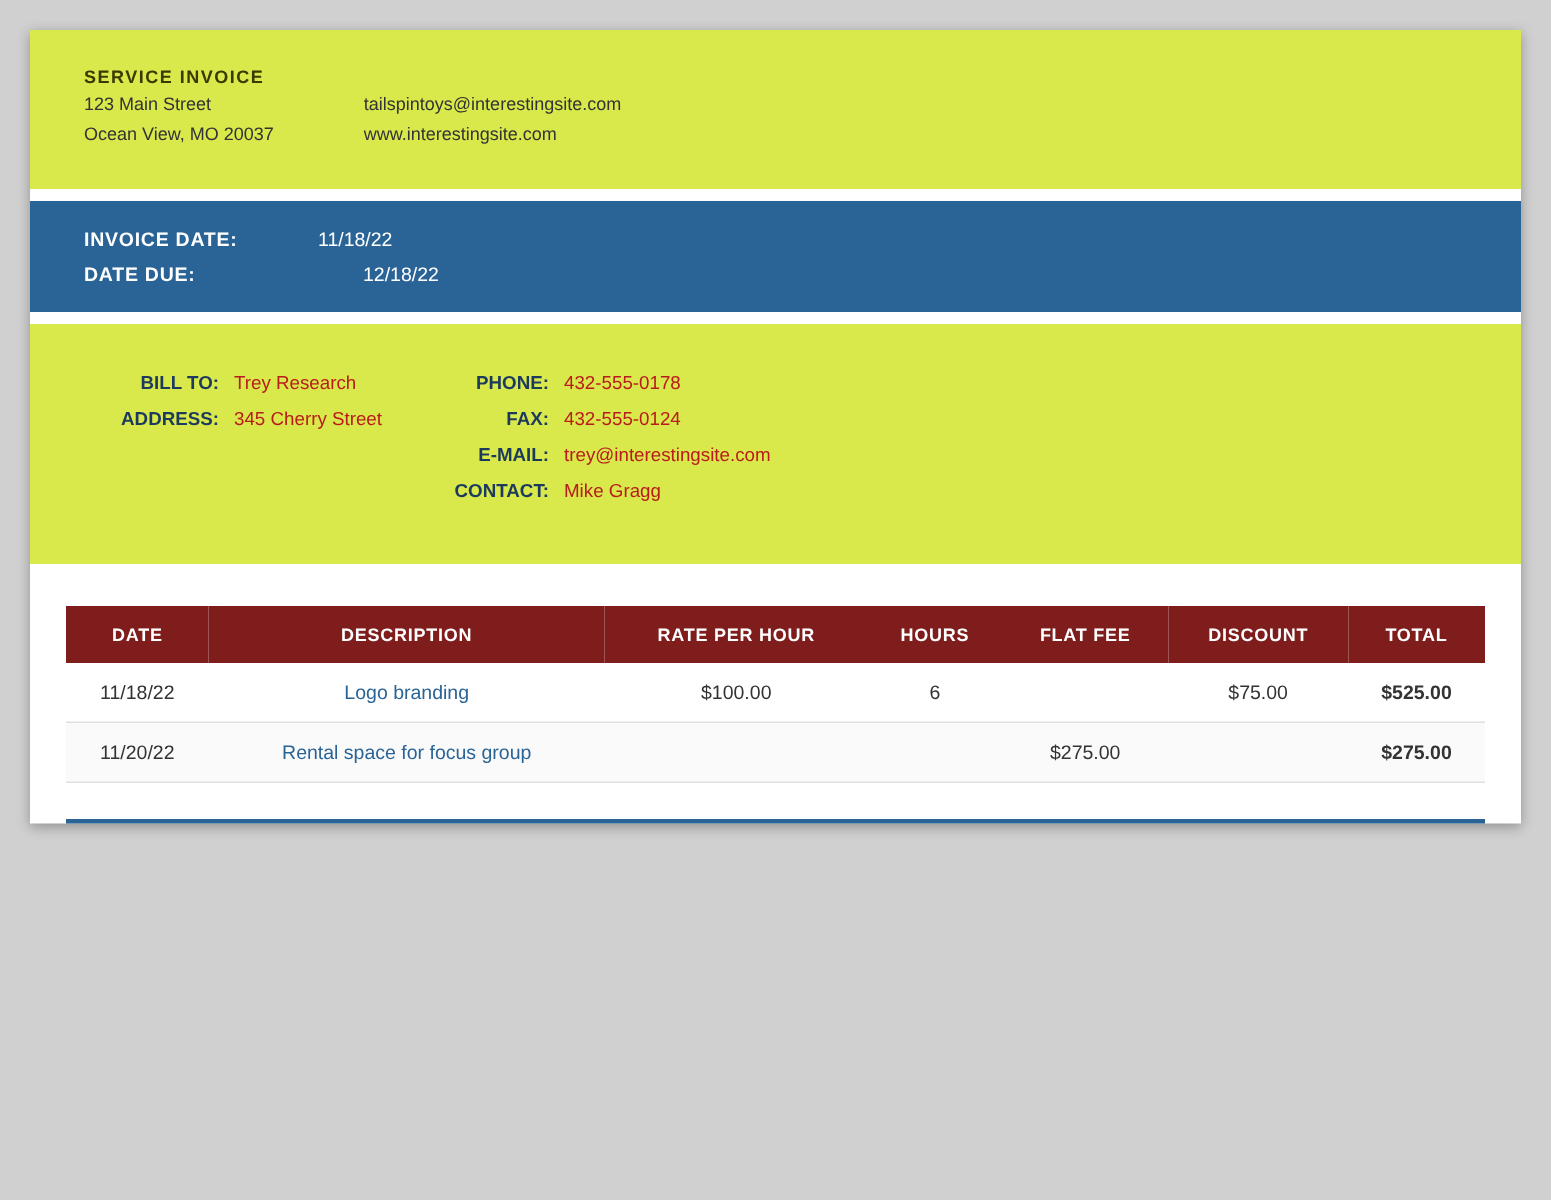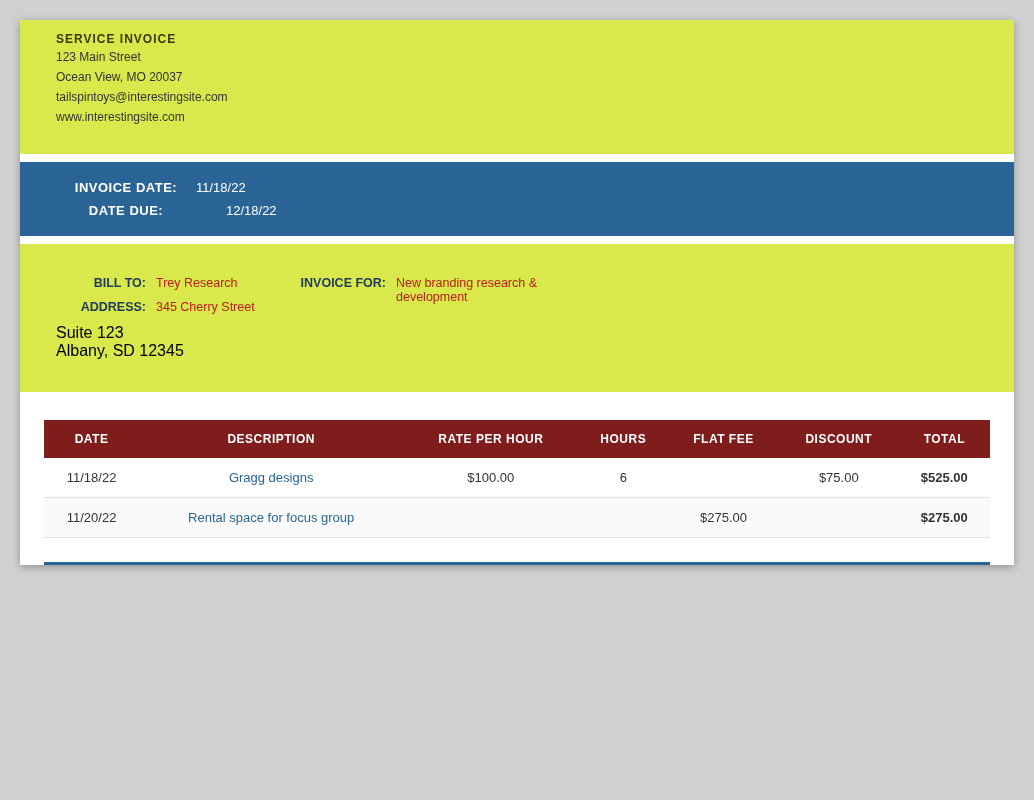--- a/index.html
+++ b/index.html
@@ -14,21 +14,21 @@
     }
     .page {
       background: #ffffff;
       width: 994px;
       box-shadow: 0 2px 8px rgba(0,0,0,0.3);
     }
 
     
     .header-section {
       background: #d9e84a;
-      padding: 12px 36px 24px 36px;
+      padding: 24px 36px 24px 36px;
     }
     .service-invoice-label {
       font-size: 12px;
       font-weight: bold;
       color: #3a3a00;
       letter-spacing: 1px;
       margin-bottom: 4px;
     }
     .company-name {
       font-size: 52px;
@@ -36,21 +36,20 @@
       color: #1c3a5e;
       letter-spacing: 2px;
       line-height: 1;
       margin-bottom: 16px;
     }
     .contact-info {
       display: flex;
       gap: 0;
       font-size: 12px;
       color: #333;
-      flex-direction: column;
     }
     .contact-col {
       margin-right: 60px;
     }
     .contact-col div {
       margin-bottom: 6px;
     }
     .contact-col span.label {
       font-weight: bold;
       margin-right: 4px;
@@ -74,21 +73,22 @@
       color: #ffffff;
       font-size: 13px;
     }
     .dates-section .date-row:last-child {
       margin-bottom: 0;
       gap: 30px;
     }
     .dates-section .date-label {
       font-weight: bold;
       width: 140px;
-      text-align: center;
+      text-align: left;
+      margin-right: 16px;
       letter-spacing: 0.5px;
     }
     .dates-section .date-value {
       color: #ffffff;
     }
 
     
     .billto-section {
       background: #d9e84a;
       padding: 32px 36px;
@@ -204,33 +204,41 @@
 
       <div class="billto-col">
         <div class="row">
           <span class="field-label">BILL TO:</span>
           <span class="field-value">Trey Research</span>
         </div>
         <div class="row">
           <span class="field-label">ADDRESS:</span>
           <span class="field-value">345 Cherry Street</span>
         </div>
-        <div class="address-lines">
-          <div>Suite 123</div>
-          <div>Albany, SD 12345</div>
-        </div>
-      </div>
-
-
-      <div class="billto-col invoice-for-col">
-        <div class="row">
-          <span class="field-label">INVOICE FOR:</span>
-          <span class="field-value">New branding research &amp; development</span>
-        </div>
-      </div>
+      </div>
+
+      <div class="billto-col">
+        <div class="row">
+          <span class="field-label">PHONE:</span>
+          <span class="field-value">432-555-0178</span>
+        </div>
+        <div class="row">
+          <span class="field-label">FAX:</span>
+          <span class="field-value">432-555-0124</span>
+        </div>
+        <div class="row">
+          <span class="field-label">E-MAIL:</span>
+          <span class="field-value">trey@interestingsite.com</span>
+        </div>
+        <div class="row">
+          <span class="field-label">CONTACT:</span>
+          <span class="field-value">Mike Gragg</span>
+        </div>
+      </div>
+
     </div>
   </div>
 
   <div class="divider"></div>
 
   <div class="table-section">
     <table class="invoice-table">
       <thead>
         <tr>
           <th>DATE</th>
@@ -238,21 +246,21 @@
           <th>RATE PER HOUR</th>
           <th>HOURS</th>
           <th>FLAT FEE</th>
           <th>DISCOUNT</th>
           <th>TOTAL</th>
         </tr>
       </thead>
       <tbody id="table-body">
       <tr>
             <td>11/18/22</td>
-            <td class="desc">Gragg designs</td>
+            <td class="desc">Logo branding</td>
             <td>$100.00</td>
             <td>6</td>
             <td></td>
             <td>$75.00</td>
             <td class="total-col">$525.00</td>
           </tr>
           <tr>
             <td>11/20/22</td>
             <td class="desc">Rental space for focus group</td>
             <td></td>

